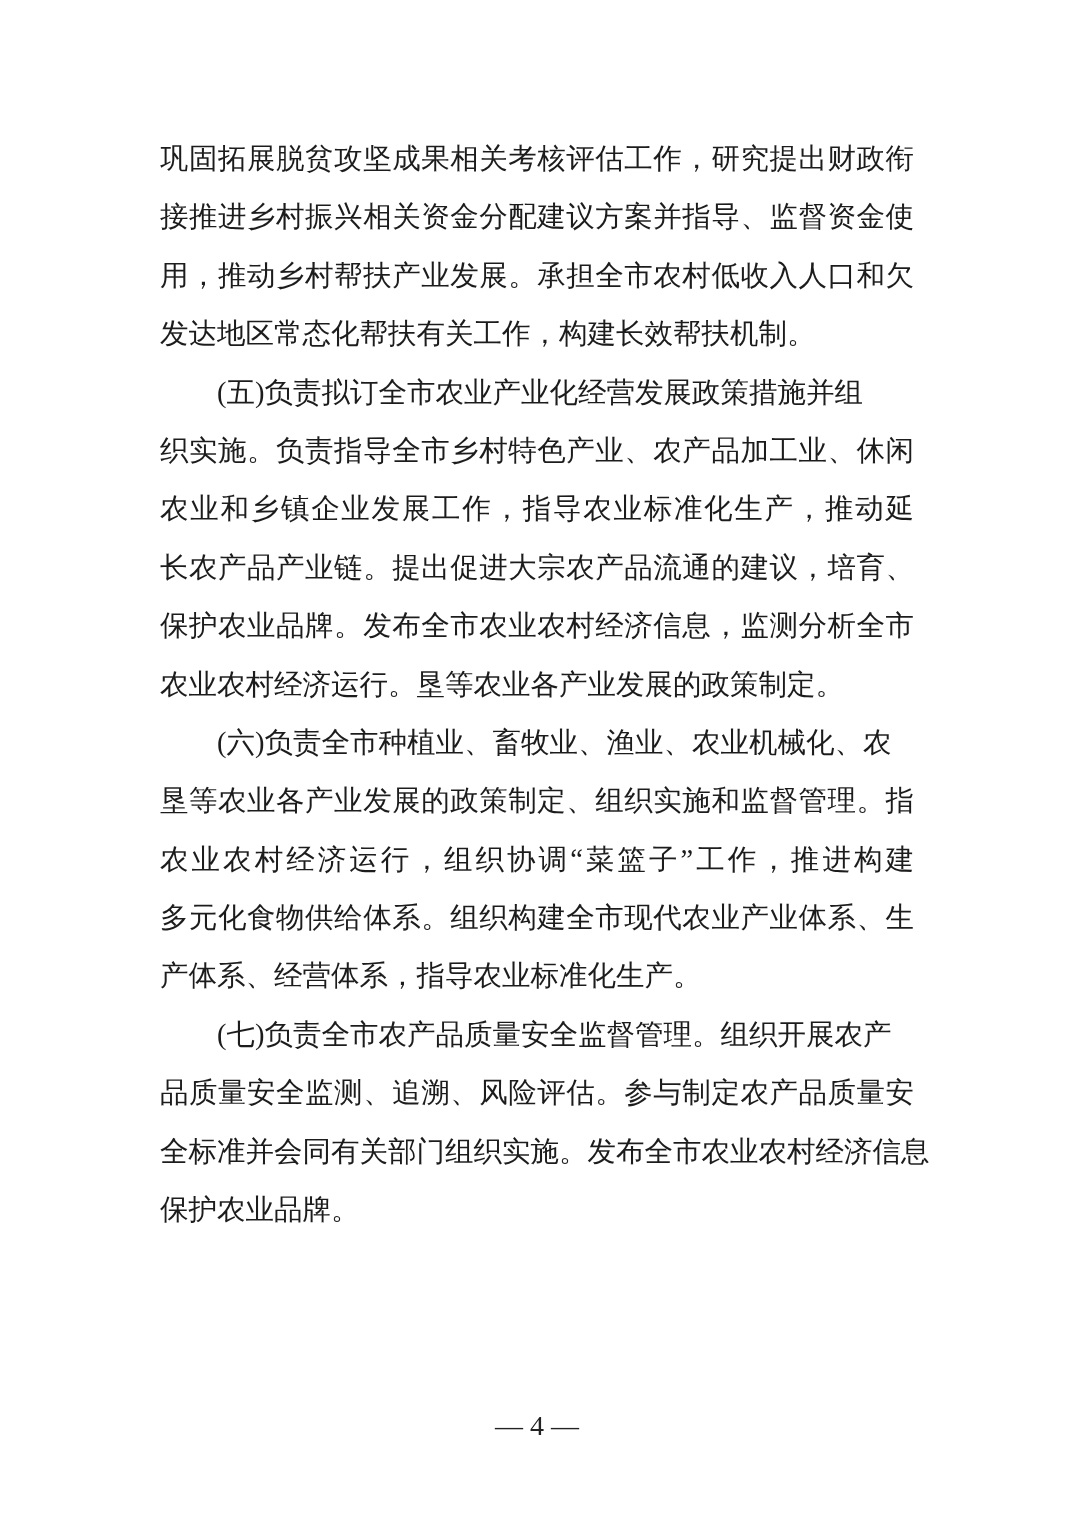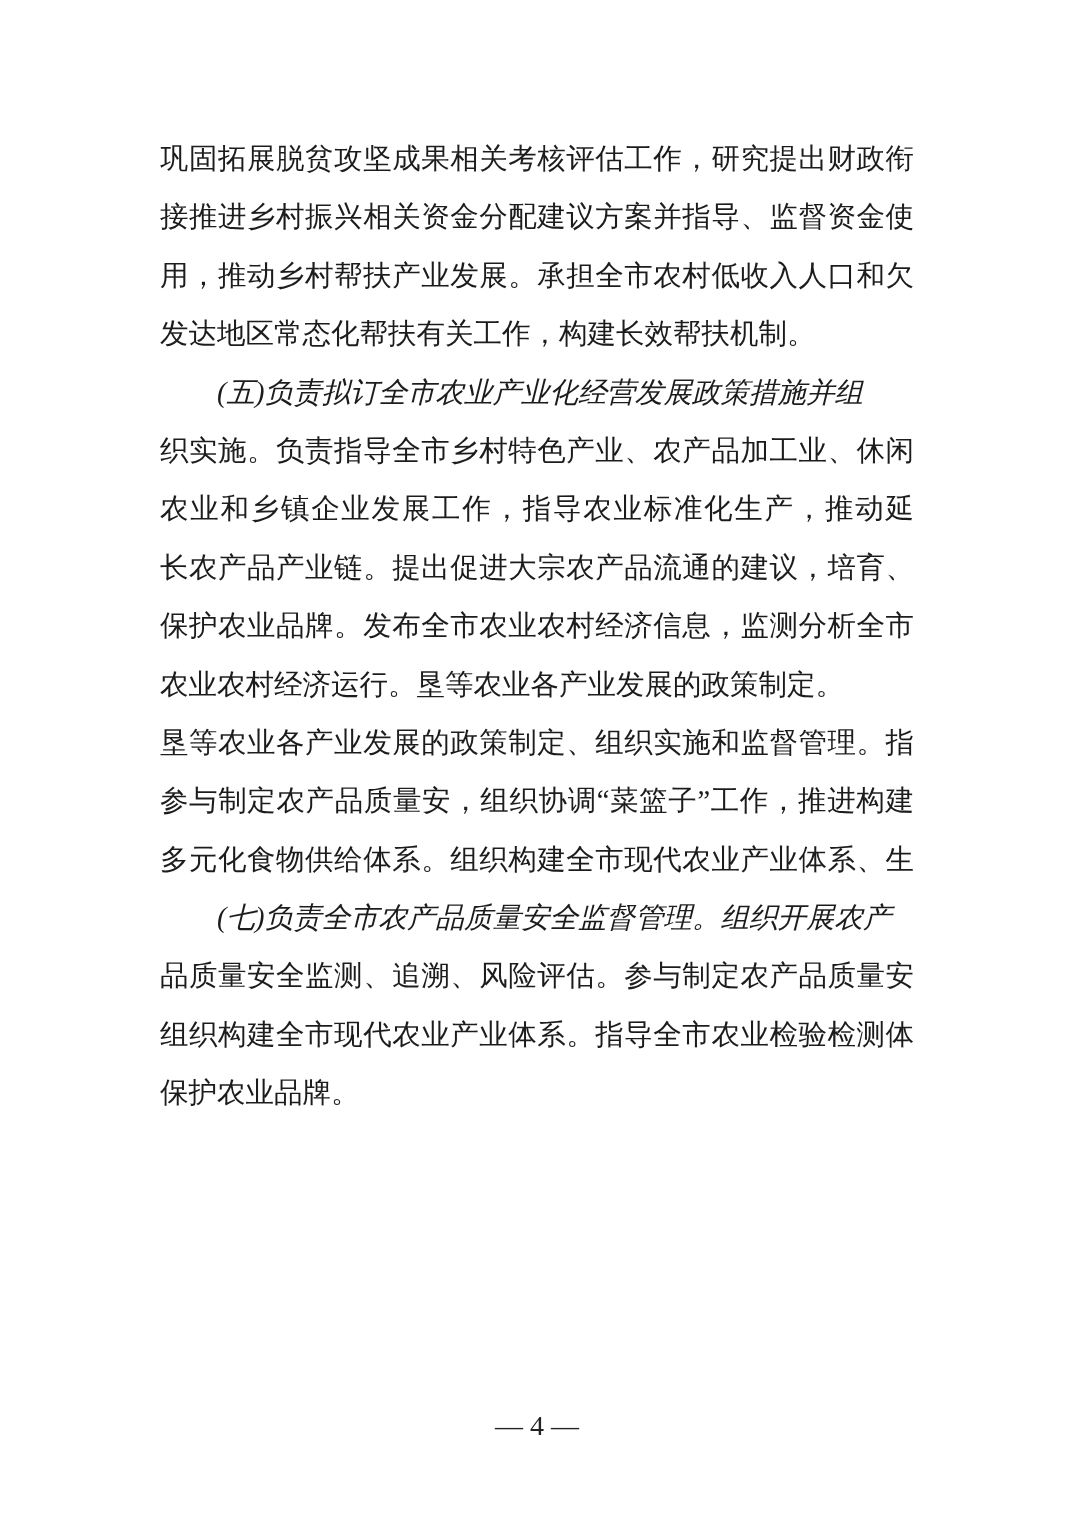--- a/index.html
+++ b/index.html
@@ -42,21 +42,20 @@
     overflow: visible;
     text-align: justify;
     
     text-align-last: justify;
     text-justify: inter-character;
   }
   .line.indent {
     text-indent: 57px;
     text-align: left;
     text-align-last: left;
-    font-style: italic;
   }
   .line.left {
     text-align: center;
     text-align-last: left;
   }
   .footer {
     position: absolute;
     left: 0;
     top: 1406px;
     width: 1074px;
@@ -79,25 +78,27 @@
       </div>
       <div class="paragraph">
         <div class="line indent">(五)负责拟订全市农业产业化经营发展政策措施并组</div>
         <div class="line just">织实施。负责指导全市乡村特色产业、农产品加工业、休闲</div>
         <div class="line just">农业和乡镇企业发展工作，指导农业标准化生产，推动延</div>
         <div class="line just">长农产品产业链。提出促进大宗农产品流通的建议，培育、</div>
         <div class="line just">保护农业品牌。发布全市农业农村经济信息，监测分析全市</div>
         <div class="line left">农业农村经济运行。垦等农业各产业发展的政策制定。</div>
       </div>
       <div class="paragraph">
+        <div class="line indent">(六)负责全市种植业、畜牧业、渔业、农业机械化、农</div>
         <div class="line just">垦等农业各产业发展的政策制定、组织实施和监督管理。指</div>
-        <div class="line just">参与制定农产品质量安，组织协调“菜篮子”工作，推进构建</div>
+        <div class="line just">农业农村经济运行，组织协调“菜篮子”工作，推进构建</div>
         <div class="line just">多元化食物供给体系。组织构建全市现代农业产业体系、生</div>
+        <div class="line left">产体系、经营体系，指导农业标准化生产。</div>
       </div>
       <div class="paragraph">
         <div class="line indent">(七)负责全市农产品质量安全监督管理。组织开展农产</div>
         <div class="line just">品质量安全监测、追溯、风险评估。参与制定农产品质量安</div>
-        <div class="line just">组织构建全市现代农业产业体系。指导全市农业检验检测体</div>
+        <div class="line just">全标准并会同有关部门组织实施。发布全市农业农村经济信息</div>
         <div class="line left">保护农业品牌。</div>
       </div>
     </div>
   <div class="footer">— 4 —</div>
 </div>
 
 </body></html>

